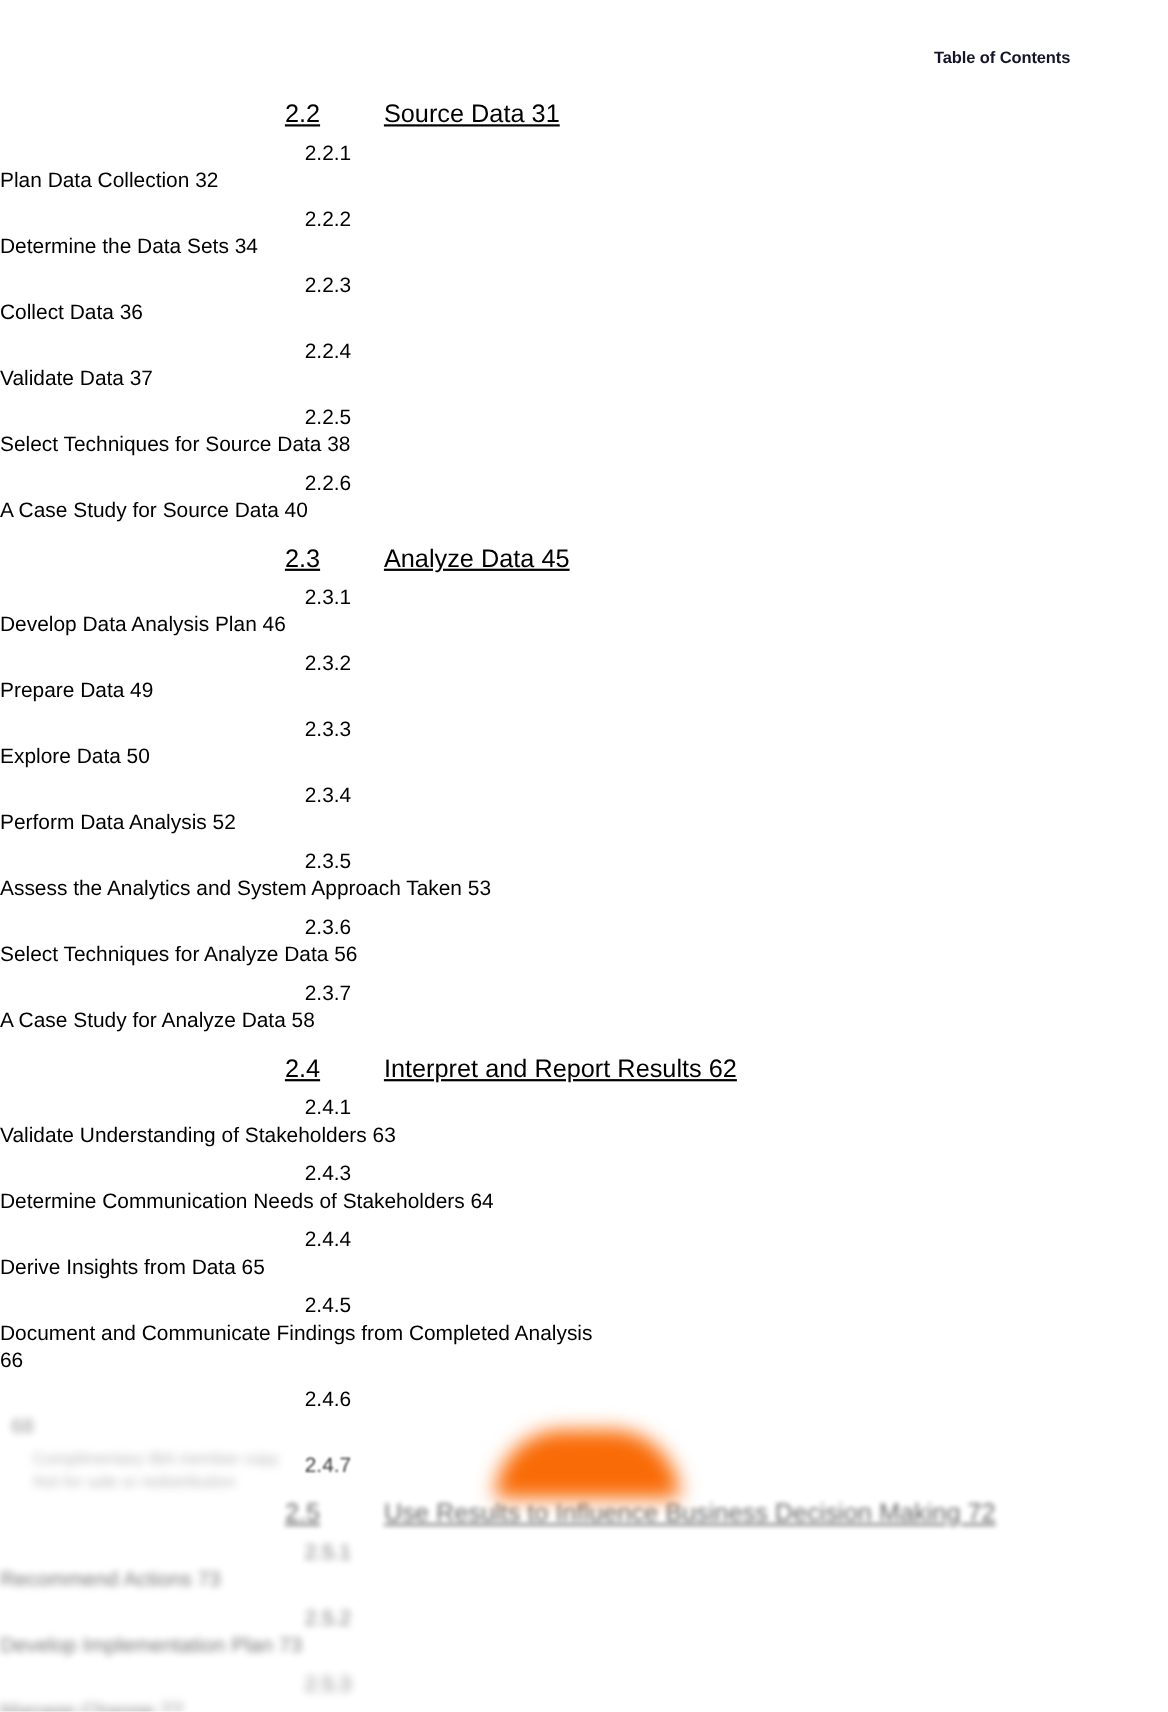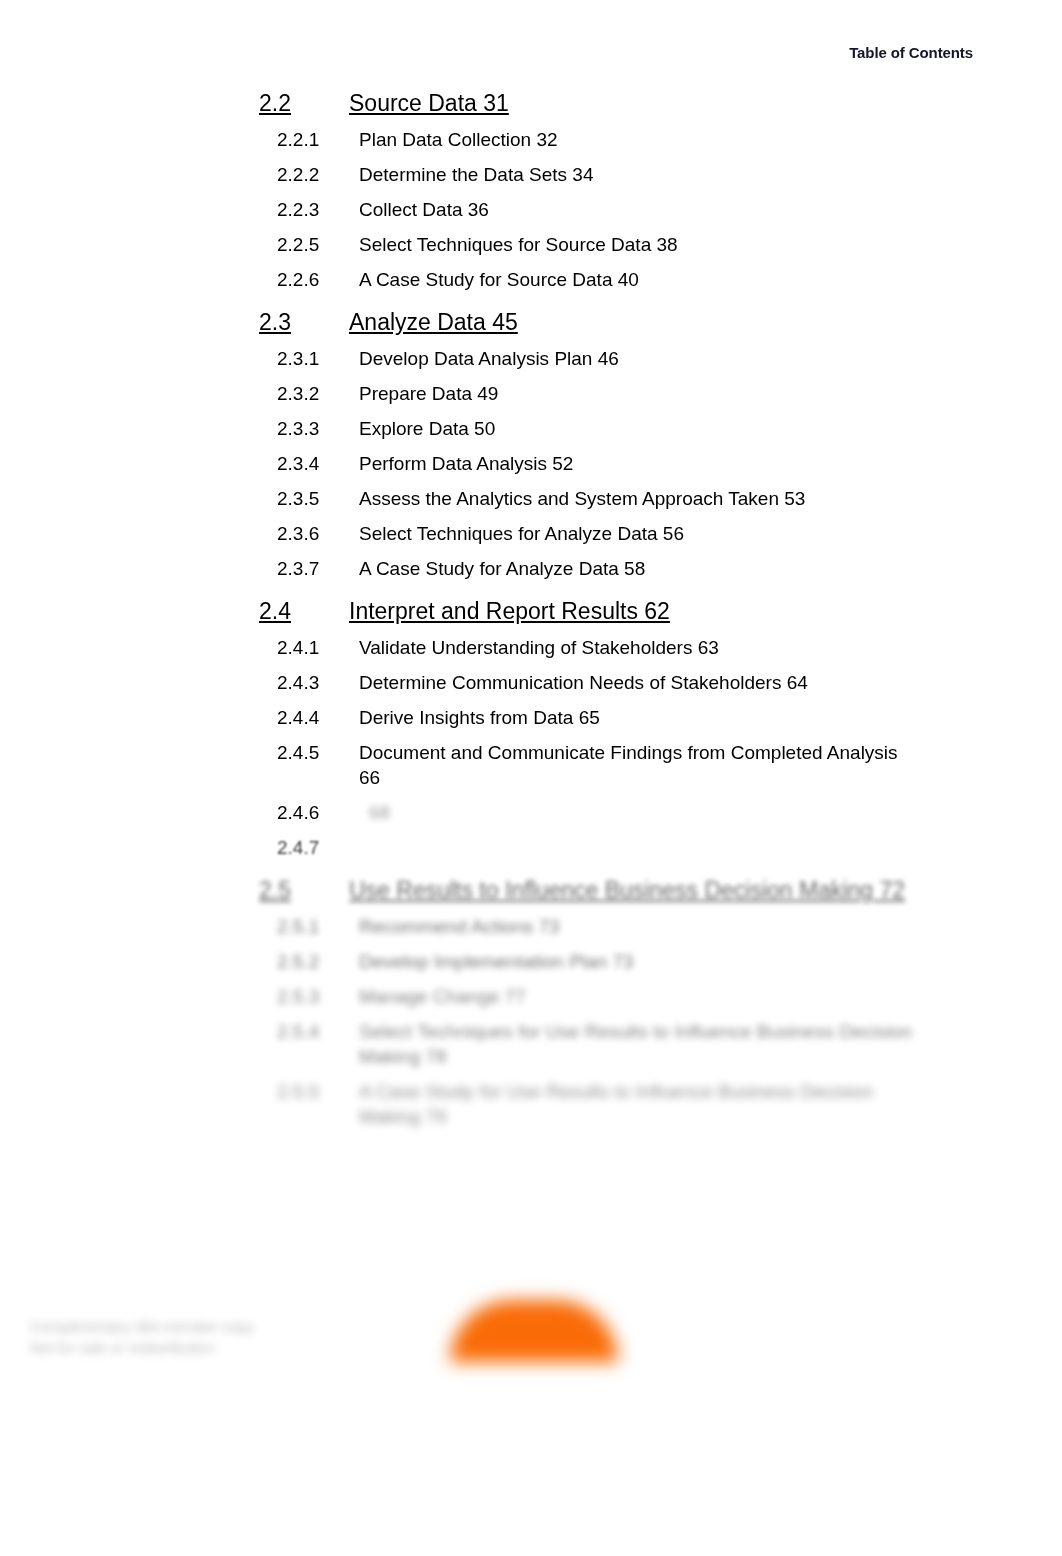--- a/index.html
+++ b/index.html
@@ -66,20 +66,21 @@
   .lvl2 .title {
     margin-left: 12px;
   }
 
   
   .lvl3 {
     font-size: 19px;
     line-height: 25px;
     padding-top: 5px;
     padding-bottom: 5px;
+    flex-direction: column;
   }
   .lvl3 .num {
     width: 82px;
     margin-left: 277px;
   }
   .lvl3 .title {
     max-width: 560px;
   }
   .b1  { filter: blur(0.8px); opacity: .80; }
   .b2  { filter: blur(2.6px); opacity: .62; }
@@ -134,20 +135,24 @@
     </div>
     <div class="entry lvl3">
       <span class="num">2.2.2</span>
       <span class="title">Determine  the  Data  Sets  34</span>
     </div>
     <div class="entry lvl3">
       <span class="num">2.2.3</span>
       <span class="title">Collect  Data  36</span>
     </div>
     <div class="entry lvl3">
+      <span class="num">2.2.4</span>
+      <span class="title">Validate  Data  37</span>
+    </div>
+    <div class="entry lvl3">
       <span class="num">2.2.5</span>
       <span class="title">Select Techniques for Source Data   38</span>
     </div>
     <div class="entry lvl3">
       <span class="num">2.2.6</span>
       <span class="title">A Case Study for Source Data   40</span>
     </div>
     <div class="entry lvl2">
       <span class="num">2.3</span>
       <span class="title">Analyze  Data  45</span>

